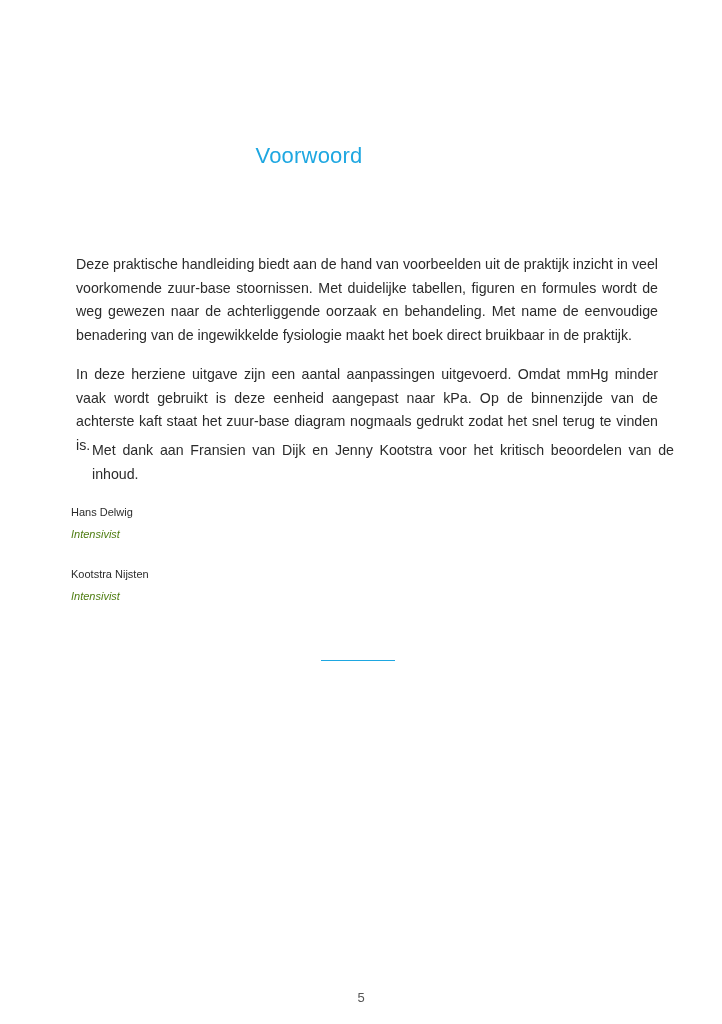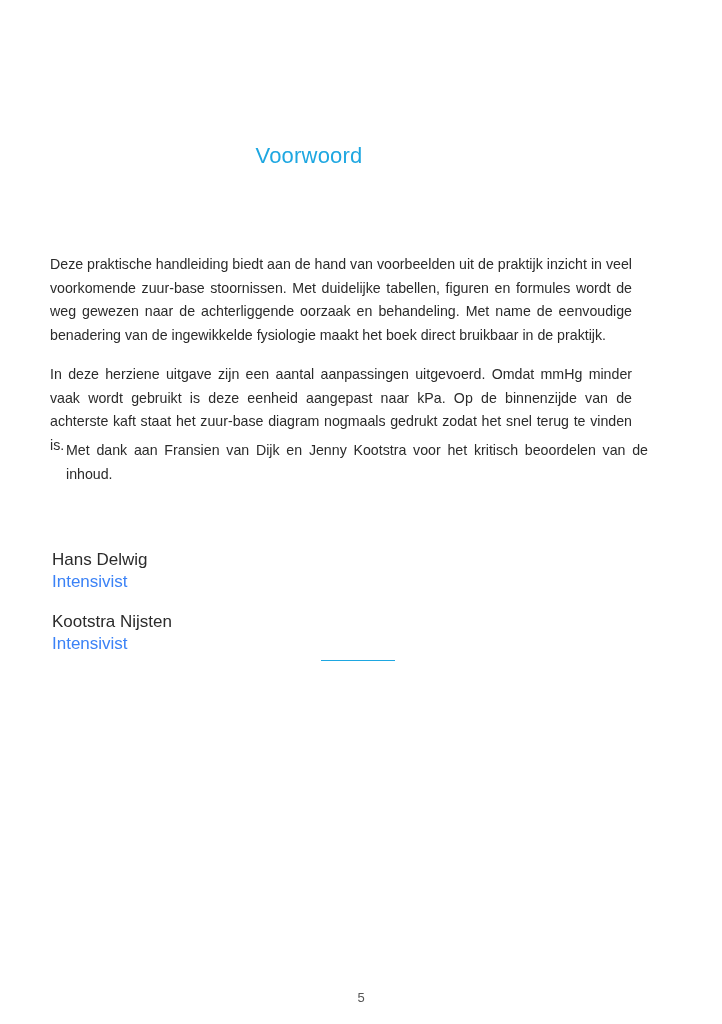--- a/index.html
+++ b/index.html
@@ -1,26 +1,26 @@
 <!DOCTYPE html>
 <html><head>
   <meta charset="utf-8">
   <style>
     html, body { margin: 0; padding: 0; background: #ffffff; }
     body { width: 722px; height: 1024px; position: relative; overflow: hidden;
            font-family: "Liberation Sans", sans-serif; color: #2b2b2b; }
     .title { position: absolute; top: 143px; left: 0; width: 618px; text-align: center;
              font-size: 22px; color: #1ea7e1; letter-spacing: 0.2px; }
-    .body { position: absolute; left: 50px; width: 582px; font-size: 14.2px; line-height: 23.5px; }
+    .body { position: absolute; left: 76px; width: 582px; font-size: 14.2px; line-height: 23.5px; }
     .body p { margin: 0; text-align: justify; }
     .p1 { top: 253px; }
     .p2 { top: 363px; }
     .p3 { top: 439px; margin-left: 16px; }
-    .sig { position: absolute; left: 52px; font-size: 17px; line-height: 22px; margin-top: 48px; }
-    .sig .role { color: #3b82f6; }
+    .sig { position: absolute; left: 71px; font-size: 11px; line-height: 22px; }
+    .sig .role { font-style: italic; color: #4d7c0f; }
     .sig1 { top: 501px; }
     .sig2 { top: 563px; }
     .rule { position: absolute; top: 660px; left: 321px; width: 74px; height: 0;
             border-top: 1.5px solid #1ea7e1; }
     .pagenum { position: absolute; top: 990px; left: 0; width: 722px; text-align: center;
                font-size: 13px; color: #555; }
   </style>
 </head>
 <body>
 

